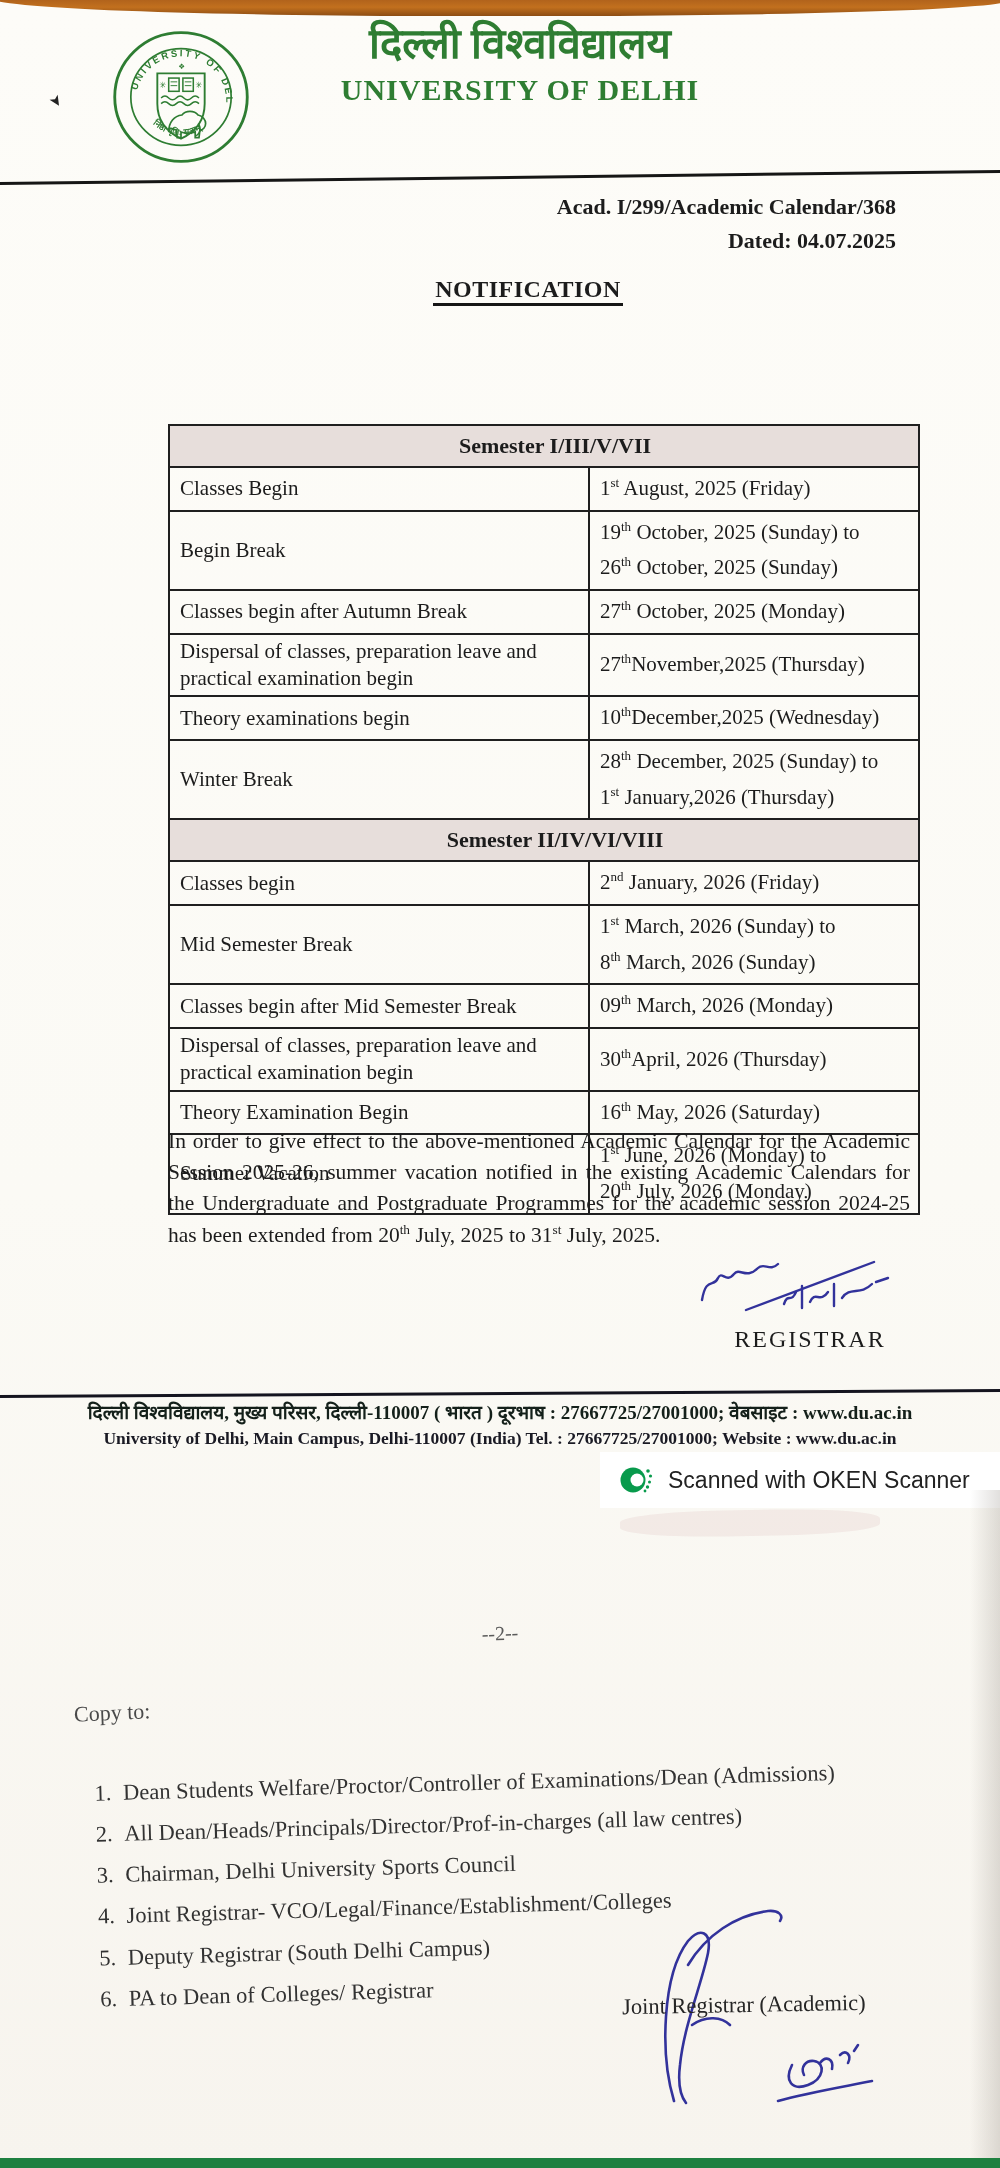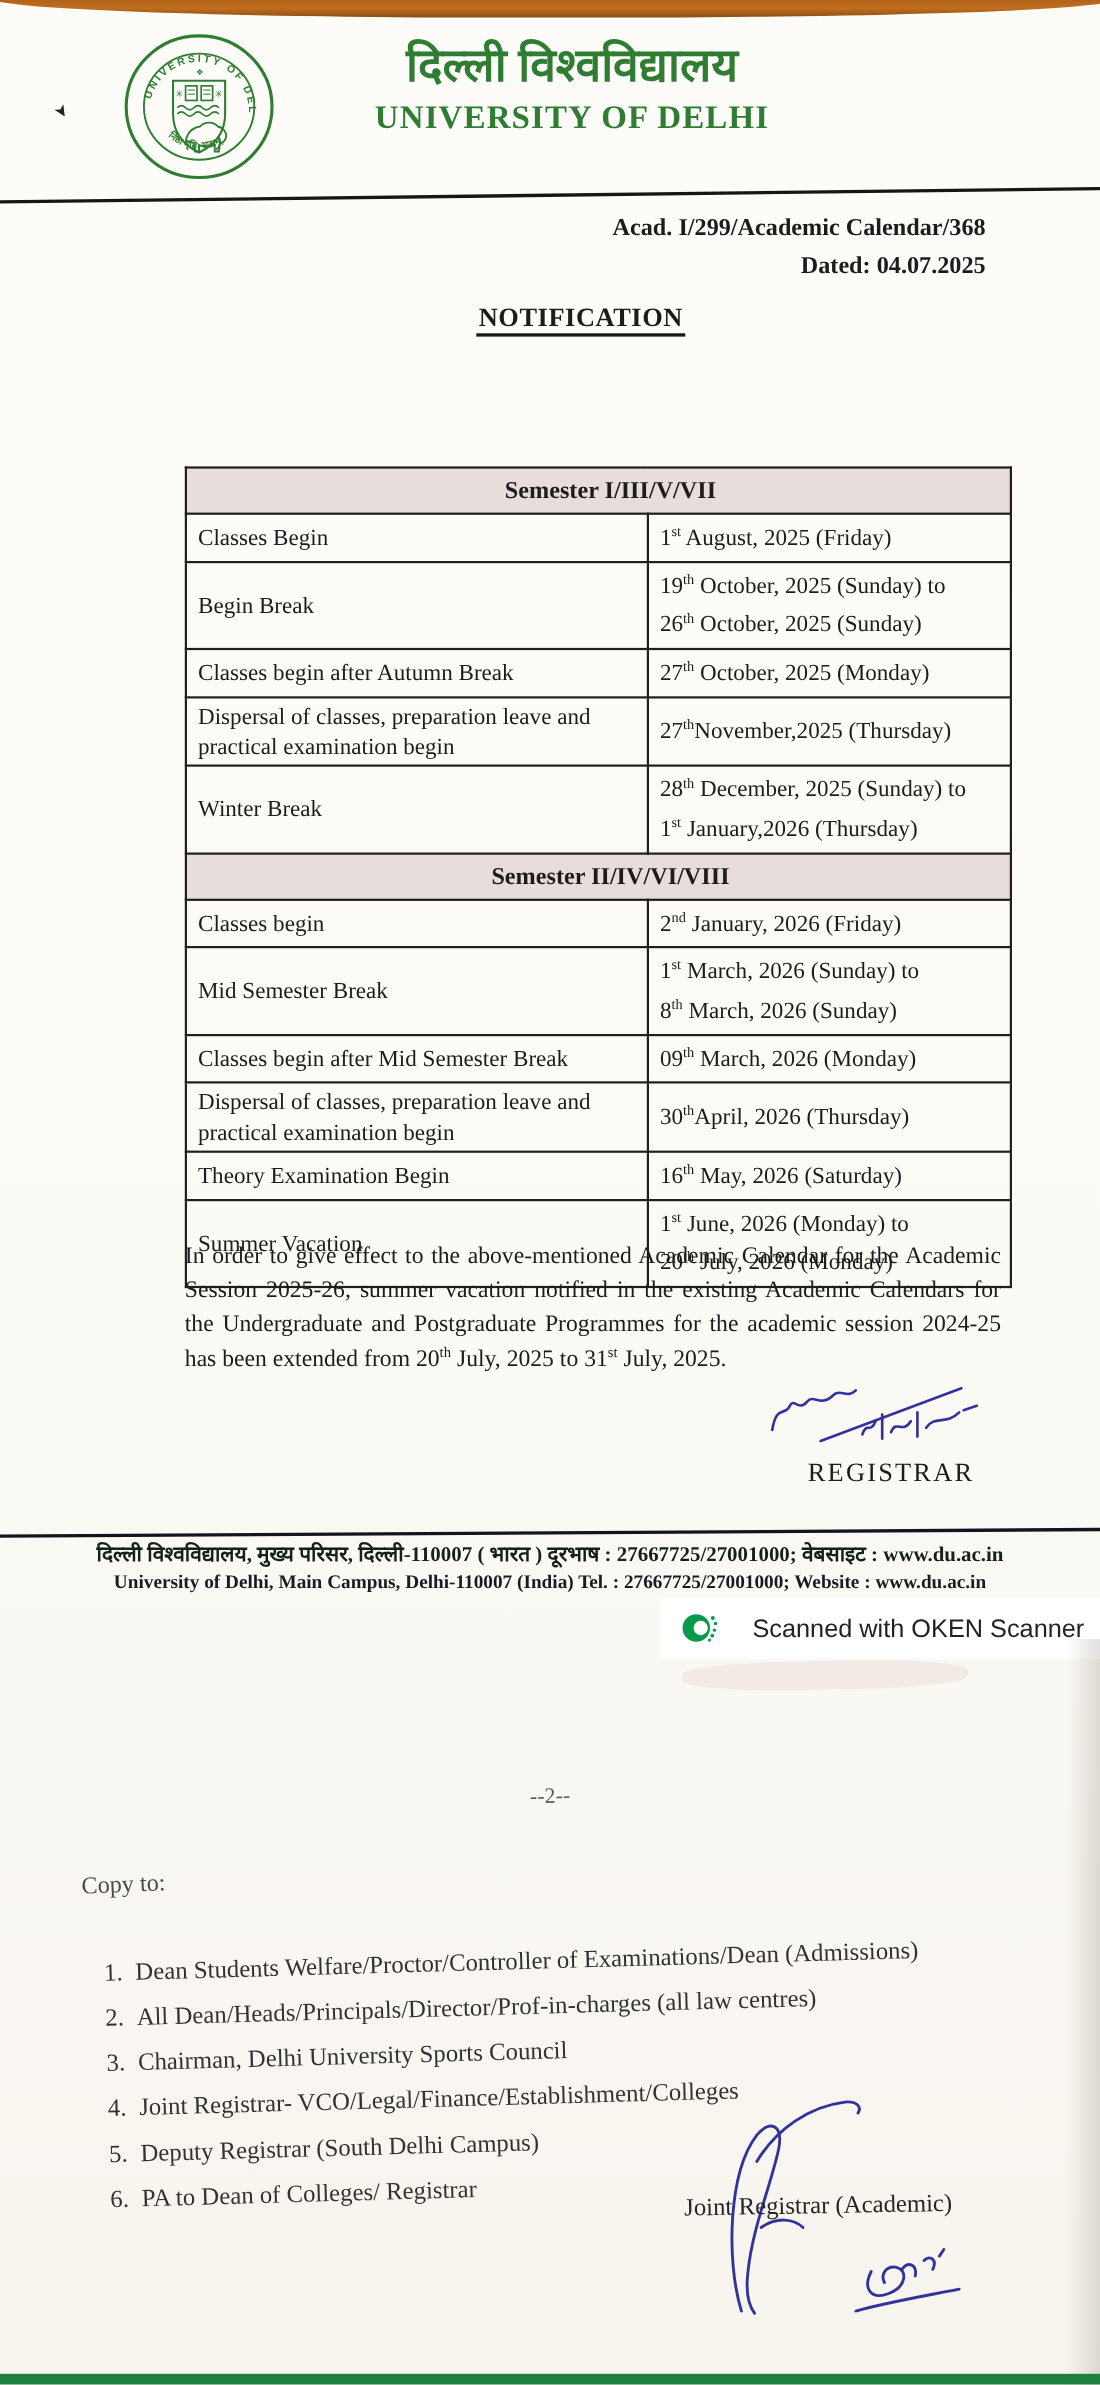--- a/index.html
+++ b/index.html
@@ -15,21 +15,21 @@
     background:linear-gradient(180deg,#a3581a,#c2701e 60%,#8c4d14);
     border-radius:0 0 45% 45%/0 0 16px 18px;}
   .bottom-bar{position:absolute;bottom:0;left:0;right:0;height:10px;background:#1e8040;}
   .right-shadow{position:absolute;right:0;top:1490px;bottom:0;width:30px;
     background:linear-gradient(90deg,rgba(0,0,0,0) 0%,rgba(90,80,70,.18) 100%);}
   .artifact-arrow{position:absolute;left:50px;top:92px;font-size:15px;color:#222;
     transform:rotate(58deg);font-family:"DejaVu Sans",sans-serif;}
 
   
   .seal{position:absolute;left:106px;top:26px;}
-  .header-text{position:absolute;left:290px;top:38px;width:460px;text-align:center;color:#2e7d32;}
+  .header-text{position:absolute;left:290px;top:21px;width:460px;text-align:center;color:#2e7d32;}
   .hindi-title{font-size:42px;font-weight:bold;line-height:1.1;}
   .english-title{font-size:30px;font-weight:bold;letter-spacing:1px;margin-top:6px;}
   .rule-1{position:absolute;left:-6px;right:-6px;top:176px;height:3px;background:#161616;transform:rotate(-0.7deg);}
   .ref-block{position:absolute;left:436px;width:460px;top:190px;text-align:right;
     font-weight:bold;font-size:22px;line-height:1.55;}
 
   .notif-title{position:absolute;left:0;right:0;top:276px;text-align:center;transform:translateX(28px);
     font-weight:bold;font-size:24px;letter-spacing:.5px;}
   .notif-title span{border-bottom:3px solid #161616;padding:0 2px 1px 2px;}
 
@@ -51,21 +51,21 @@
   .registrar-sig{position:absolute;left:688px;top:1248px;}
   .registrar-label{position:absolute;left:700px;width:220px;top:1326px;text-align:center;
     font-weight:normal;font-size:24px;letter-spacing:2px;}
 
   .rule-2{position:absolute;left:-6px;right:-6px;top:1392px;height:3px;background:#14141f;transform:rotate(-0.35deg);}
   .footer-hi{position:absolute;left:0;right:0;top:1399px;text-align:center;font-weight:bold;font-size:19px;color:#14201a;}
   .footer-en{position:absolute;left:0;right:0;top:1428px;text-align:center;font-weight:bold;font-size:17.5px;color:#1a1a24;}
 
   
   .oken{position:absolute;right:0px;top:1452px;width:400px;height:56px;background:#fff;
-    display:flex;align-items:center;gap:30px;padding-left:18px;box-sizing:border-box;
+    display:flex;align-items:center;gap:14px;padding-left:18px;box-sizing:border-box;
     font-family:"Liberation Sans","DejaVu Sans",sans-serif;}
   .oken-text{font-size:23px;color:#222;}
 
   
   .page-num{position:absolute;left:0;right:0;top:1622px;text-align:center;font-size:20px;
     color:#5a5a5a;transform:rotate(-2deg);}
   .copy-to{position:absolute;left:74px;top:1700px;font-size:22px;color:#4a4a4a;transform:rotate(-2.5deg);}
   .copy-list{position:absolute;left:78px;top:1768px;width:830px;margin:0;padding-left:42px;
     font-size:22.5px;color:#323232;transform:rotate(-1.6deg);}
   .copy-list li{margin-bottom:13px;padding-left:6px;line-height:1.25;}
@@ -148,20 +148,24 @@
         </tr>
         <tr>
           <td class="c-label">Classes begin after Autumn Break</td>
           <td class="c-date">27<sup>th</sup> October, 2025 (Monday)</td>
         </tr>
         <tr>
           <td class="c-label">Dispersal of classes, preparation leave and practical examination begin</td>
           <td class="c-date">27<sup>th</sup>November,2025 (Thursday)</td>
         </tr>
         <tr>
+          <td class="c-label">Theory examinations begin</td>
+          <td class="c-date">10<sup>th</sup>December,2025 (Wednesday)</td>
+        </tr>
+        <tr>
           <td class="c-label">Winter Break</td>
           <td class="c-date">28<sup>th</sup> December, 2025 (Sunday) to
 1<sup>st</sup> January,2026 (Thursday)</td>
         </tr>
         <tr>
           <td colspan="2" class="sec-header">Semester II/IV/VI/VIII</td>
         </tr>
         <tr>
           <td class="c-label">Classes begin</td>
           <td class="c-date">2<sup>nd</sup> January, 2026 (Friday)</td>

